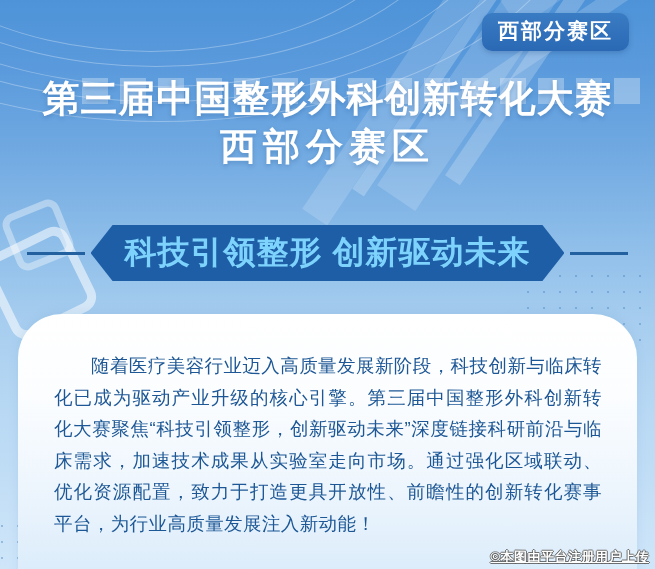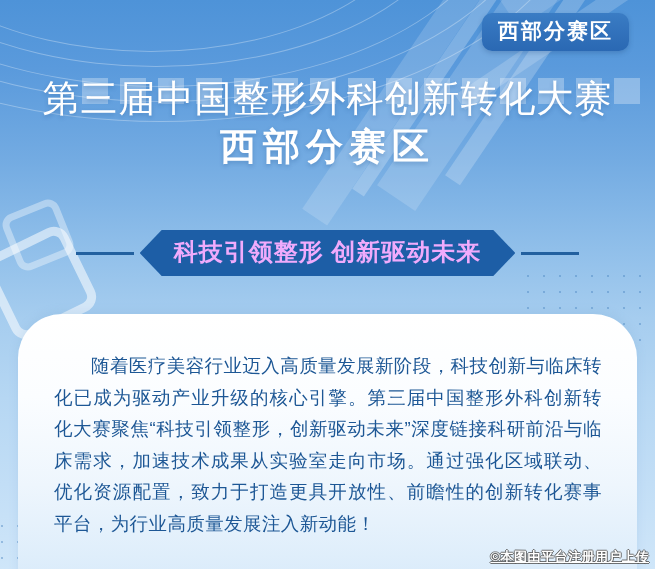--- a/index.html
+++ b/index.html
@@ -120,21 +120,21 @@
   .title-block {
     position: absolute;
     left: 0;
     top: 76px;
     width: 655px;
     text-align: center;
     color: #ffffff;
   }
   .title-line1 {
     font-size: 37px;
-    font-weight: normal;
+    font-weight: bold;
     letter-spacing: 1px;
     line-height: 46px;
     text-shadow: 0 2px 4px rgba(30,80,140,0.30);
     white-space: nowrap;
   }
   .title-line2 {
     font-size: 37px;
     font-weight: bold;
     letter-spacing: 6px;
     line-height: 50px;
@@ -155,22 +155,22 @@
   .rule {
     width: 58px;
     height: 3px;
     background: #22609f;
     flex: none;
   }
   .rule.left  { margin-right: 6px; }
   .rule.right { margin-left: 6px; }
   .slogan-badge {
     background: #1d5ea6;
-    color: #f0abfc;
-    font-size: 24px;
+    color: #7dd3fc;
+    font-size: 32px;
     font-weight: bold;
     letter-spacing: 1px;
     padding: 7px 34px 9px 34px;
     line-height: 1.25;
     white-space: nowrap;
     clip-path: polygon(22px 0, calc(100% - 22px) 0, 100% 50%, calc(100% - 22px) 100%, 22px 100%, 0 50%);
   }
 
   
   .content-card {

